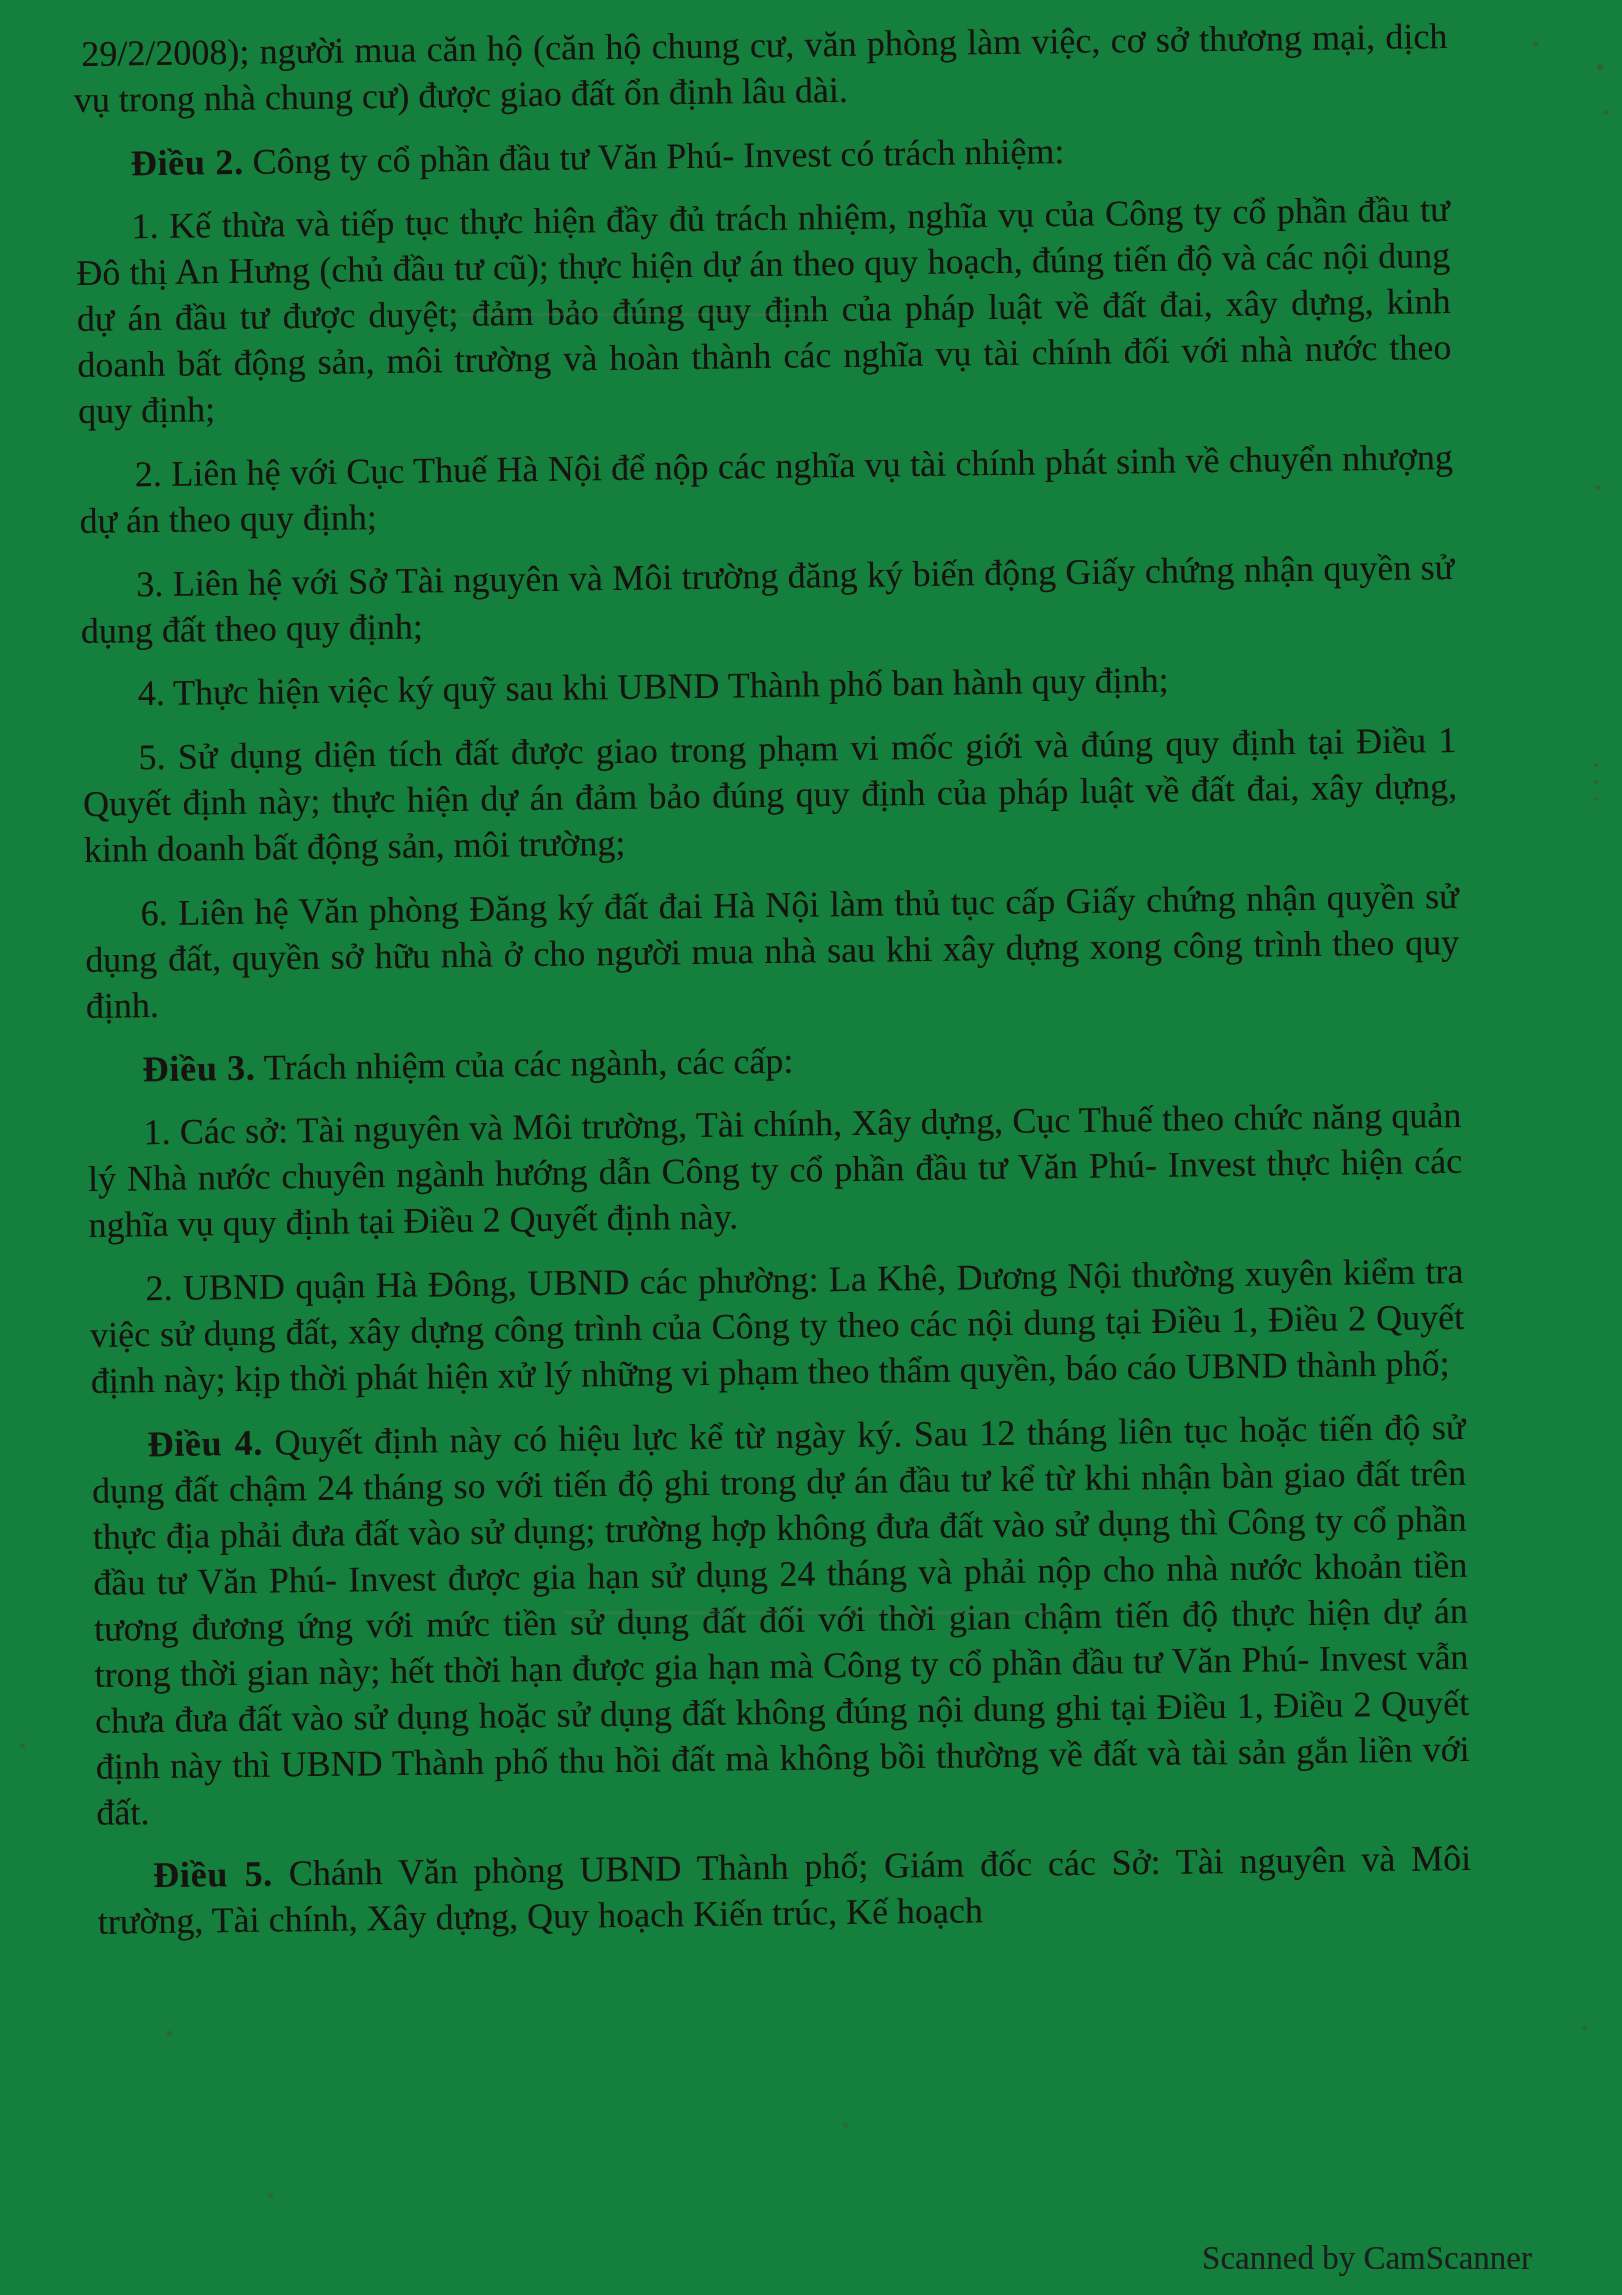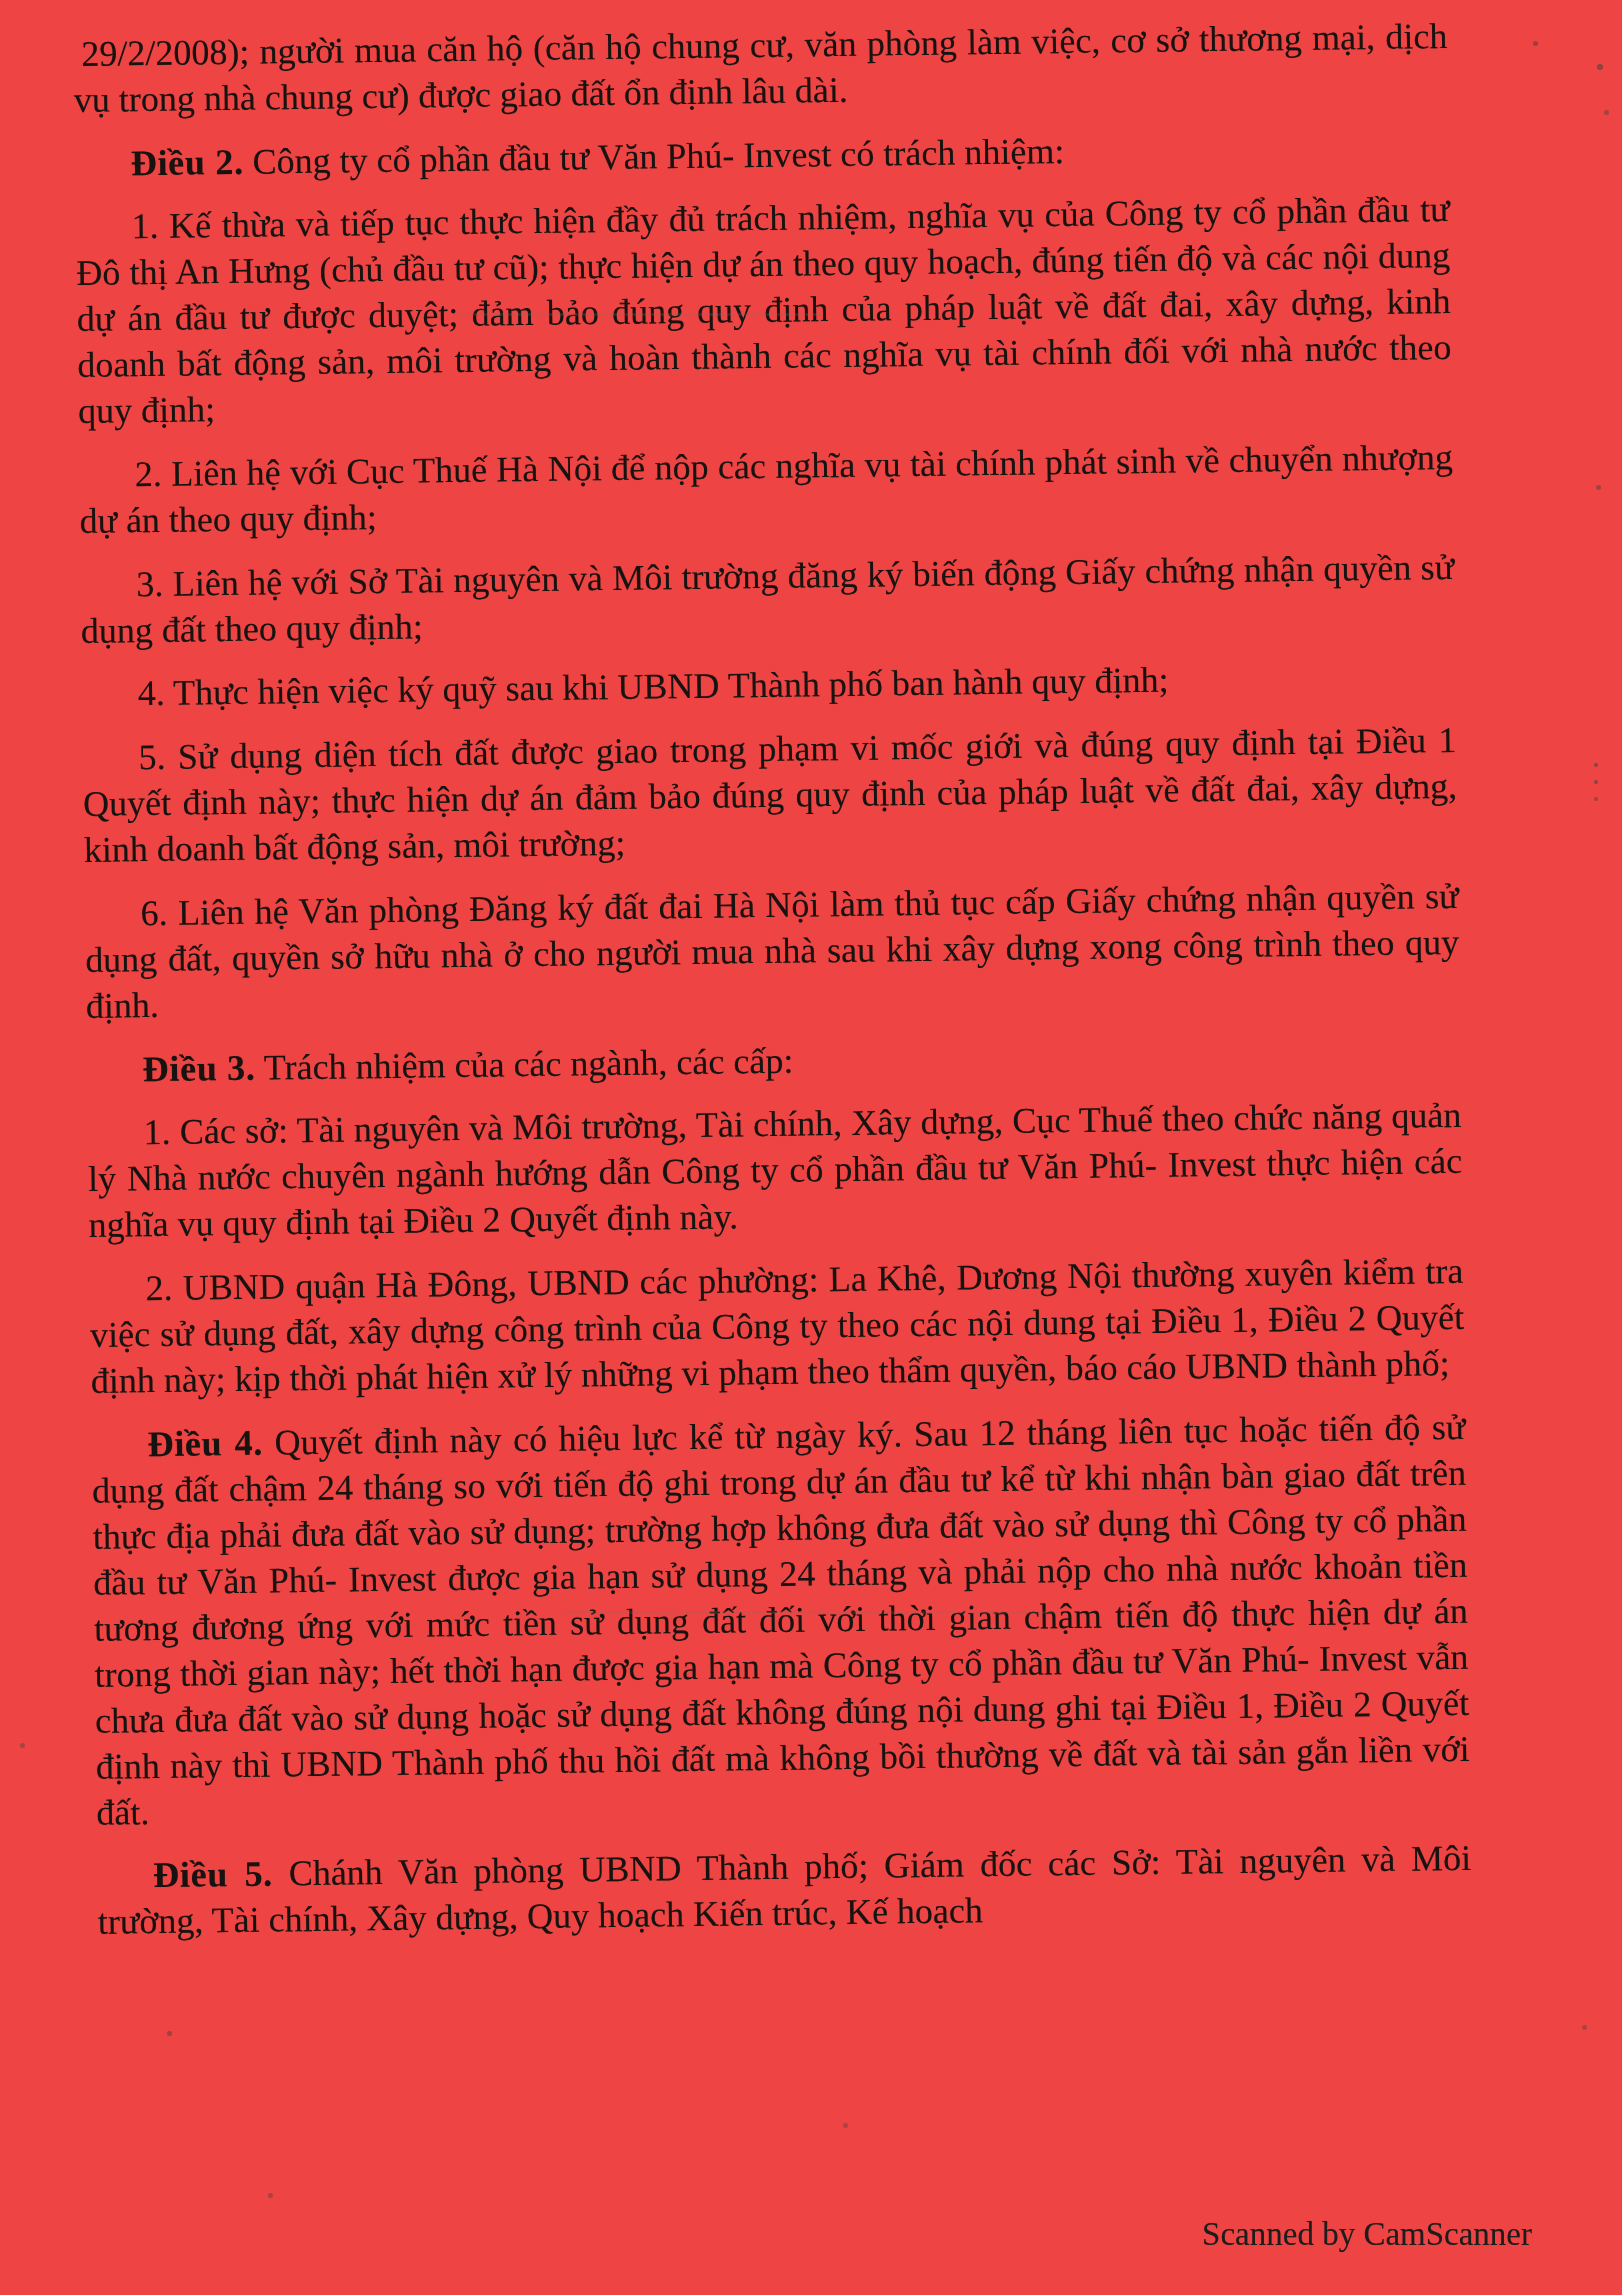--- a/index.html
+++ b/index.html
@@ -4,21 +4,21 @@
 <style>
   html, body {
     margin: 0;
     padding: 0;
     background: #e8e8e8;
   }
   .page {
     position: relative;
     width: 1622px;
     height: 2295px;
-    background: #ef4444;
+    background: #15803d;
     overflow: hidden;
     font-family: "Liberation Serif", "DejaVu Serif", serif;
     color: #171310;
   }
   .doc {
     position: absolute;
     left: 73px;
     top: 22px;
     width: 1374px;
     transform: rotate(-0.75deg);
@@ -35,21 +35,21 @@
   .doc p.cont {
     text-indent: 7.9px;
   }
   .lead {
     font-weight: bold;
     letter-spacing: 0.7px;
   }
   .watermark {
     position: absolute;
     right: 90px;
-    bottom: 42px;
+    bottom: 18px;
     font-size: 33px;
     color: #1d1d1d;
     font-family: "Liberation Serif", "DejaVu Serif", serif;
     text-shadow: 0 0 0.7px rgba(0,0,0,0.3);
   }
   .speck {
     position: absolute;
     background: #4a443e;
     border-radius: 50%;
   }

